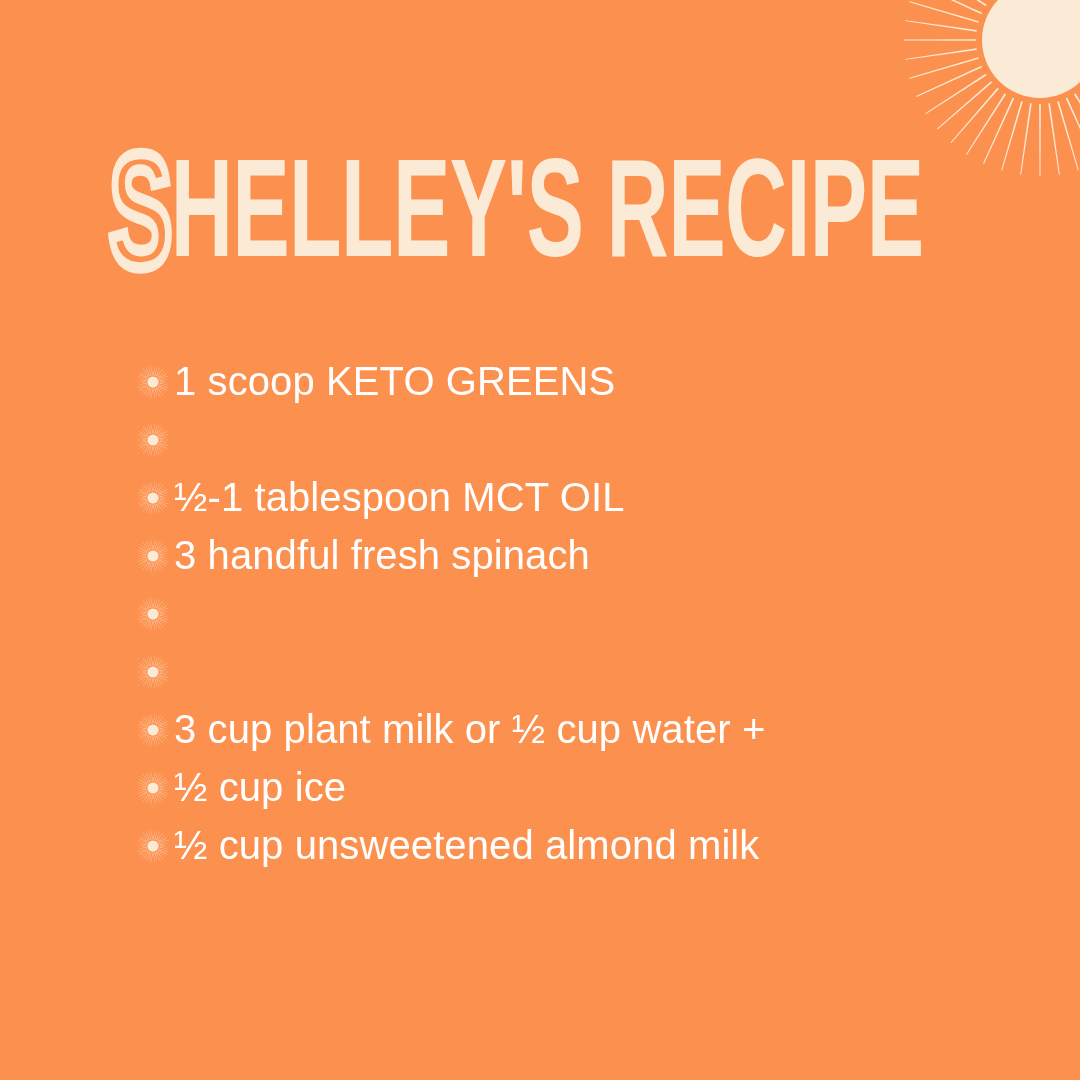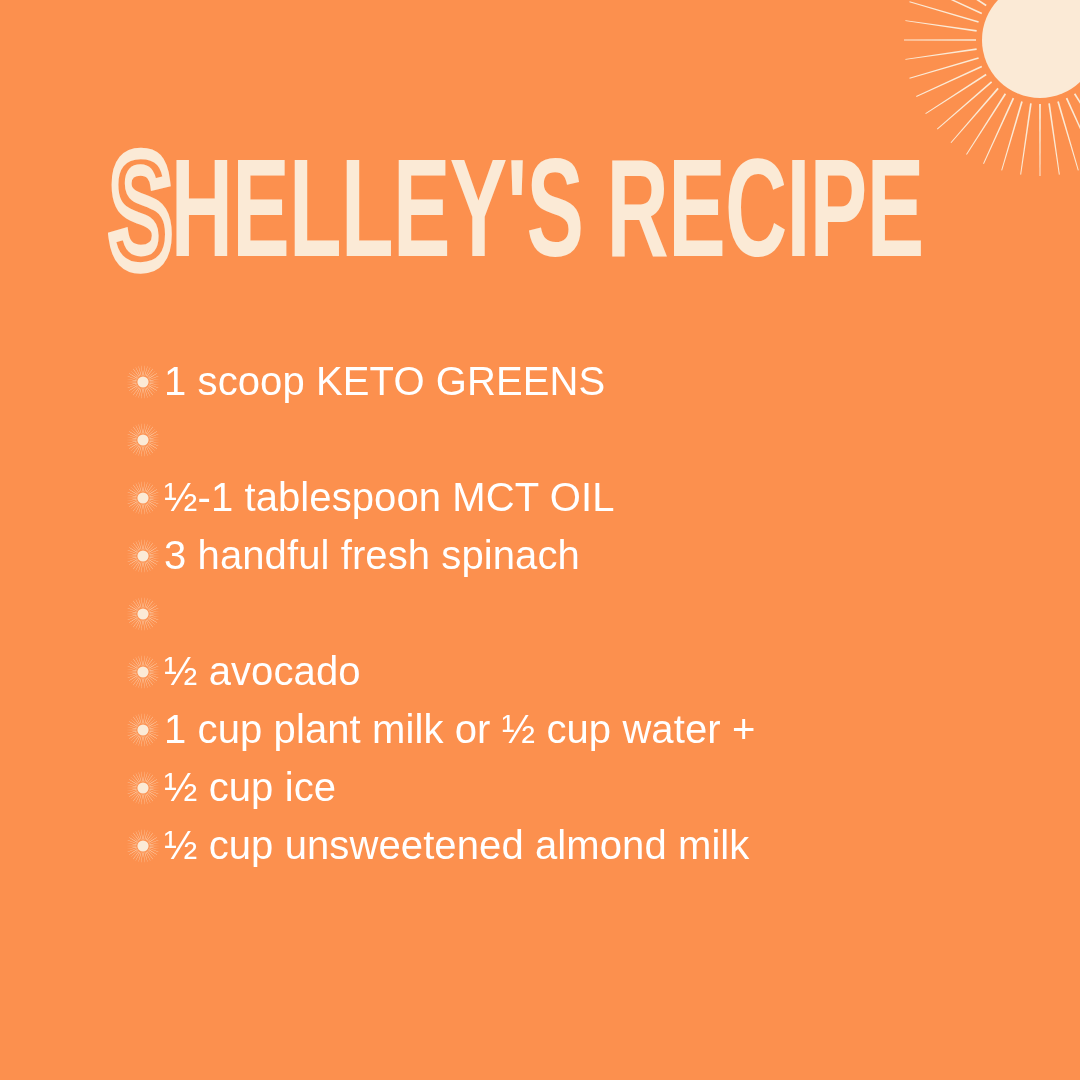--- a/index.html
+++ b/index.html
@@ -41,21 +41,21 @@
     left: 108px;
     top: 128px;
     width: 860px;
     height: 150px;
   }
   .title-svg { display: block; width: 860px; height: 150px; }
 
   
   .list {
     position: absolute;
-    left: 126px;
+    left: 136px;
     top: 352px;
     width: 900px;
     margin: 0;
     padding: 0;
     list-style: none;
   }
   .item {
     display: flex;
     align-items: center;
     height: 58px;
@@ -399,65 +399,64 @@
               <polygon points="19.78,11.01 24.22,2.28 24.40,2.36 20.11,11.18"></polygon>
               <polygon points="20.83,11.62 26.80,3.85 26.96,3.97 21.12,11.85"></polygon>
               <polygon points="21.75,12.42 29.05,5.88 29.19,6.02 22.00,12.69"></polygon>
               <polygon points="22.51,13.37 30.89,8.28 31.00,8.45 22.71,13.68"></polygon>
               <polygon points="23.09,14.44 32.26,10.98 32.33,11.17 23.22,14.79"></polygon>
               <polygon points="23.45,15.61 33.10,13.89 33.14,14.08 23.52,15.97"></polygon>
             </g>
             <circle cx="17" cy="17" r="5.6" fill="#fbead6"></circle>
           </svg>
         </span>
-        <span class="item-text">½ avocado</span>
-      </li>
-      <li class="item">
-        <span class="bullet">
-          <svg viewBox="0 0 34 34" xmlns="http://www.w3.org/2000/svg">
-            <g fill="#fbead6">
-              <polygon points="23.60,16.82 33.40,16.90 33.40,17.10 23.60,17.18"></polygon>
-              <polygon points="23.52,18.03 33.14,19.92 33.10,20.11 23.45,18.39"></polygon>
-              <polygon points="23.22,19.21 32.33,22.83 32.26,23.02 23.09,19.56"></polygon>
-              <polygon points="22.71,20.32 31.00,25.55 30.89,25.72 22.51,20.63"></polygon>
-              <polygon points="22.00,21.31 29.19,27.98 29.05,28.12 21.75,21.58"></polygon>
-              <polygon points="21.12,22.15 26.96,30.03 26.80,30.15 20.83,22.38"></polygon>
-              <polygon points="20.11,22.82 24.40,31.64 24.22,31.72 19.78,22.99"></polygon>
-              <polygon points="18.98,23.29 21.58,32.75 21.39,32.80 18.63,23.40"></polygon>
-              <polygon points="17.79,23.55 18.61,33.32 18.42,33.34 17.42,23.59"></polygon>
-              <polygon points="16.58,23.59 15.58,33.34 15.39,33.32 16.21,23.55"></polygon>
-              <polygon points="15.37,23.40 12.61,32.80 12.42,32.75 15.02,23.29"></polygon>
-              <polygon points="14.22,22.99 9.78,31.72 9.60,31.64 13.89,22.82"></polygon>
-              <polygon points="13.17,22.38 7.20,30.15 7.04,30.03 12.88,22.15"></polygon>
-              <polygon points="12.25,21.58 4.95,28.12 4.81,27.98 12.00,21.31"></polygon>
-              <polygon points="11.49,20.63 3.11,25.72 3.00,25.55 11.29,20.32"></polygon>
-              <polygon points="10.91,19.56 1.74,23.02 1.67,22.83 10.78,19.21"></polygon>
-              <polygon points="10.55,18.39 0.90,20.11 0.86,19.92 10.48,18.03"></polygon>
-              <polygon points="10.40,17.18 0.60,17.10 0.60,16.90 10.40,16.82"></polygon>
-              <polygon points="10.48,15.97 0.86,14.08 0.90,13.89 10.55,15.61"></polygon>
-              <polygon points="10.78,14.79 1.67,11.17 1.74,10.98 10.91,14.44"></polygon>
-              <polygon points="11.29,13.68 3.00,8.45 3.11,8.28 11.49,13.37"></polygon>
-              <polygon points="12.00,12.69 4.81,6.02 4.95,5.88 12.25,12.42"></polygon>
-              <polygon points="12.88,11.85 7.04,3.97 7.20,3.85 13.17,11.62"></polygon>
-              <polygon points="13.89,11.18 9.60,2.36 9.78,2.28 14.22,11.01"></polygon>
-              <polygon points="15.02,10.71 12.42,1.25 12.61,1.20 15.37,10.60"></polygon>
-              <polygon points="16.21,10.45 15.39,0.68 15.58,0.66 16.58,10.41"></polygon>
-              <polygon points="17.42,10.41 18.42,0.66 18.61,0.68 17.79,10.45"></polygon>
-              <polygon points="18.63,10.60 21.39,1.20 21.58,1.25 18.98,10.71"></polygon>
-              <polygon points="19.78,11.01 24.22,2.28 24.40,2.36 20.11,11.18"></polygon>
-              <polygon points="20.83,11.62 26.80,3.85 26.96,3.97 21.12,11.85"></polygon>
-              <polygon points="21.75,12.42 29.05,5.88 29.19,6.02 22.00,12.69"></polygon>
-              <polygon points="22.51,13.37 30.89,8.28 31.00,8.45 22.71,13.68"></polygon>
-              <polygon points="23.09,14.44 32.26,10.98 32.33,11.17 23.22,14.79"></polygon>
-              <polygon points="23.45,15.61 33.10,13.89 33.14,14.08 23.52,15.97"></polygon>
-            </g>
-            <circle cx="17" cy="17" r="5.6" fill="#fbead6"></circle>
-          </svg>
-        </span>
-        <span class="item-text">1 cup plant milk or ½ cup water +</span>
+      </li>
+      <li class="item">
+        <span class="bullet">
+          <svg viewBox="0 0 34 34" xmlns="http://www.w3.org/2000/svg">
+            <g fill="#fbead6">
+              <polygon points="23.60,16.82 33.40,16.90 33.40,17.10 23.60,17.18"></polygon>
+              <polygon points="23.52,18.03 33.14,19.92 33.10,20.11 23.45,18.39"></polygon>
+              <polygon points="23.22,19.21 32.33,22.83 32.26,23.02 23.09,19.56"></polygon>
+              <polygon points="22.71,20.32 31.00,25.55 30.89,25.72 22.51,20.63"></polygon>
+              <polygon points="22.00,21.31 29.19,27.98 29.05,28.12 21.75,21.58"></polygon>
+              <polygon points="21.12,22.15 26.96,30.03 26.80,30.15 20.83,22.38"></polygon>
+              <polygon points="20.11,22.82 24.40,31.64 24.22,31.72 19.78,22.99"></polygon>
+              <polygon points="18.98,23.29 21.58,32.75 21.39,32.80 18.63,23.40"></polygon>
+              <polygon points="17.79,23.55 18.61,33.32 18.42,33.34 17.42,23.59"></polygon>
+              <polygon points="16.58,23.59 15.58,33.34 15.39,33.32 16.21,23.55"></polygon>
+              <polygon points="15.37,23.40 12.61,32.80 12.42,32.75 15.02,23.29"></polygon>
+              <polygon points="14.22,22.99 9.78,31.72 9.60,31.64 13.89,22.82"></polygon>
+              <polygon points="13.17,22.38 7.20,30.15 7.04,30.03 12.88,22.15"></polygon>
+              <polygon points="12.25,21.58 4.95,28.12 4.81,27.98 12.00,21.31"></polygon>
+              <polygon points="11.49,20.63 3.11,25.72 3.00,25.55 11.29,20.32"></polygon>
+              <polygon points="10.91,19.56 1.74,23.02 1.67,22.83 10.78,19.21"></polygon>
+              <polygon points="10.55,18.39 0.90,20.11 0.86,19.92 10.48,18.03"></polygon>
+              <polygon points="10.40,17.18 0.60,17.10 0.60,16.90 10.40,16.82"></polygon>
+              <polygon points="10.48,15.97 0.86,14.08 0.90,13.89 10.55,15.61"></polygon>
+              <polygon points="10.78,14.79 1.67,11.17 1.74,10.98 10.91,14.44"></polygon>
+              <polygon points="11.29,13.68 3.00,8.45 3.11,8.28 11.49,13.37"></polygon>
+              <polygon points="12.00,12.69 4.81,6.02 4.95,5.88 12.25,12.42"></polygon>
+              <polygon points="12.88,11.85 7.04,3.97 7.20,3.85 13.17,11.62"></polygon>
+              <polygon points="13.89,11.18 9.60,2.36 9.78,2.28 14.22,11.01"></polygon>
+              <polygon points="15.02,10.71 12.42,1.25 12.61,1.20 15.37,10.60"></polygon>
+              <polygon points="16.21,10.45 15.39,0.68 15.58,0.66 16.58,10.41"></polygon>
+              <polygon points="17.42,10.41 18.42,0.66 18.61,0.68 17.79,10.45"></polygon>
+              <polygon points="18.63,10.60 21.39,1.20 21.58,1.25 18.98,10.71"></polygon>
+              <polygon points="19.78,11.01 24.22,2.28 24.40,2.36 20.11,11.18"></polygon>
+              <polygon points="20.83,11.62 26.80,3.85 26.96,3.97 21.12,11.85"></polygon>
+              <polygon points="21.75,12.42 29.05,5.88 29.19,6.02 22.00,12.69"></polygon>
+              <polygon points="22.51,13.37 30.89,8.28 31.00,8.45 22.71,13.68"></polygon>
+              <polygon points="23.09,14.44 32.26,10.98 32.33,11.17 23.22,14.79"></polygon>
+              <polygon points="23.45,15.61 33.10,13.89 33.14,14.08 23.52,15.97"></polygon>
+            </g>
+            <circle cx="17" cy="17" r="5.6" fill="#fbead6"></circle>
+          </svg>
+        </span>
+        <span class="item-text">3 cup plant milk or ½ cup water +</span>
       </li>
       <li class="item">
         <span class="bullet">
           <svg viewBox="0 0 34 34" xmlns="http://www.w3.org/2000/svg">
             <g fill="#fbead6">
               <polygon points="23.60,16.82 33.40,16.90 33.40,17.10 23.60,17.18"></polygon>
               <polygon points="23.52,18.03 33.14,19.92 33.10,20.11 23.45,18.39"></polygon>
               <polygon points="23.22,19.21 32.33,22.83 32.26,23.02 23.09,19.56"></polygon>
               <polygon points="22.71,20.32 31.00,25.55 30.89,25.72 22.51,20.63"></polygon>
               <polygon points="22.00,21.31 29.19,27.98 29.05,28.12 21.75,21.58"></polygon>

